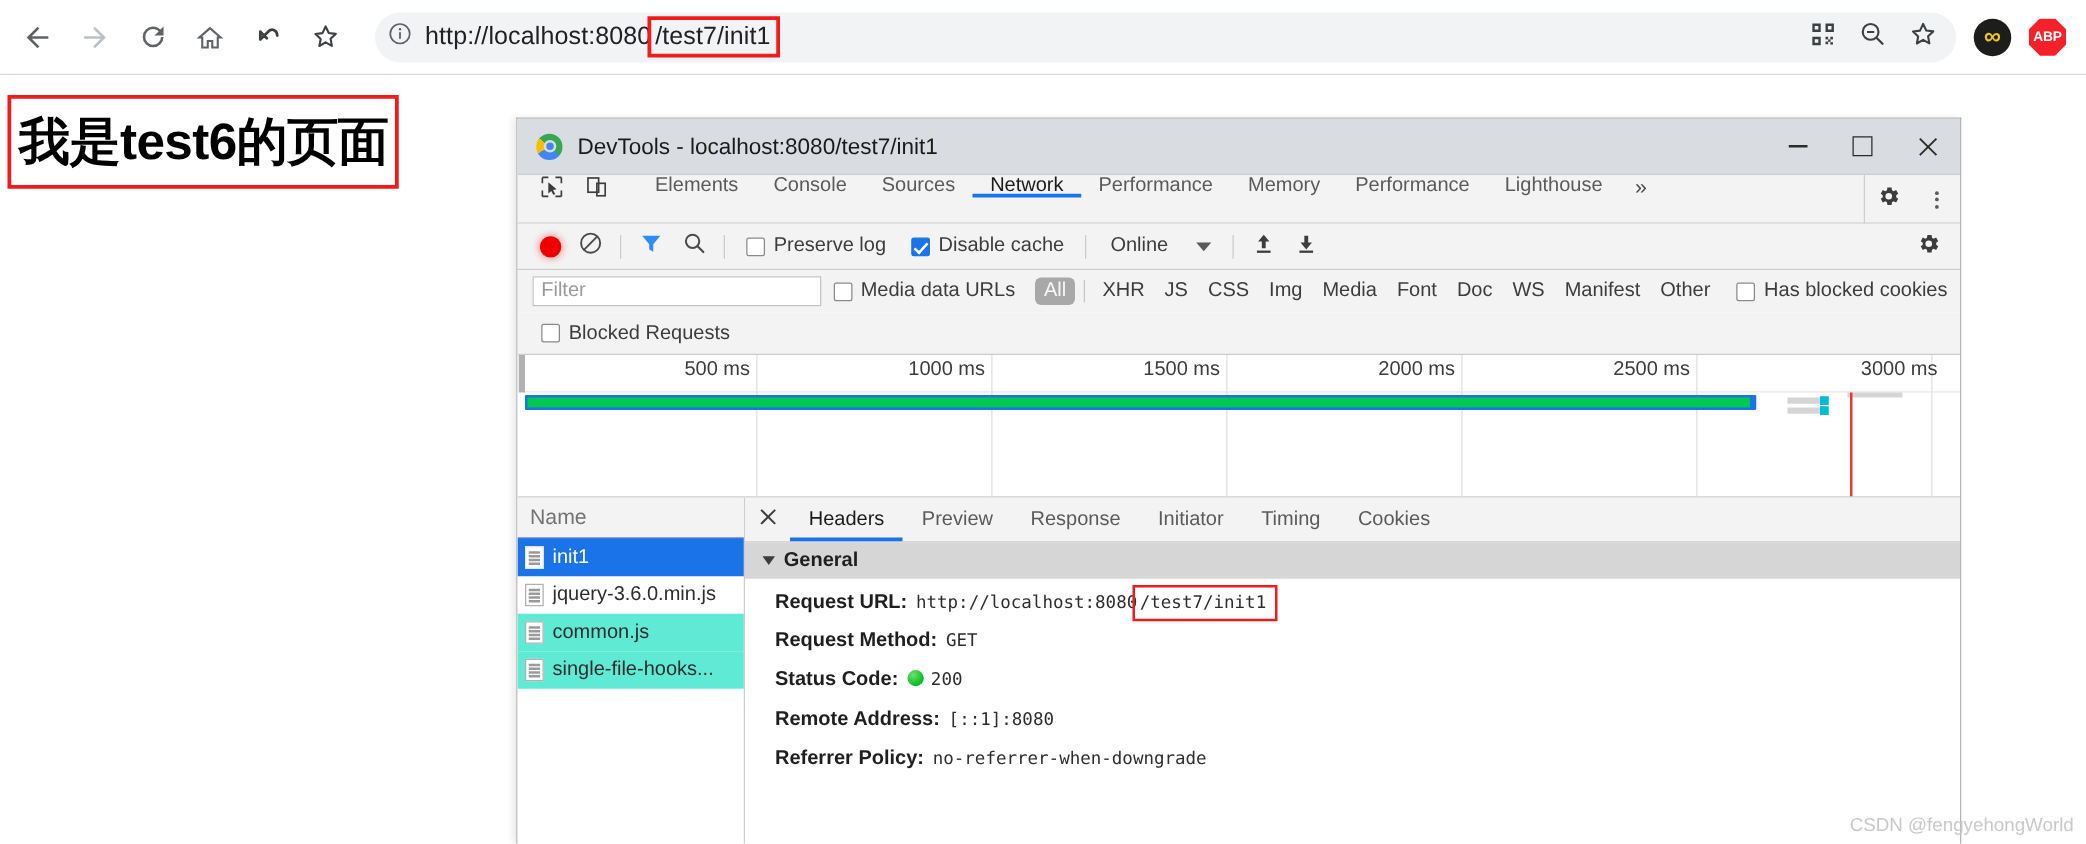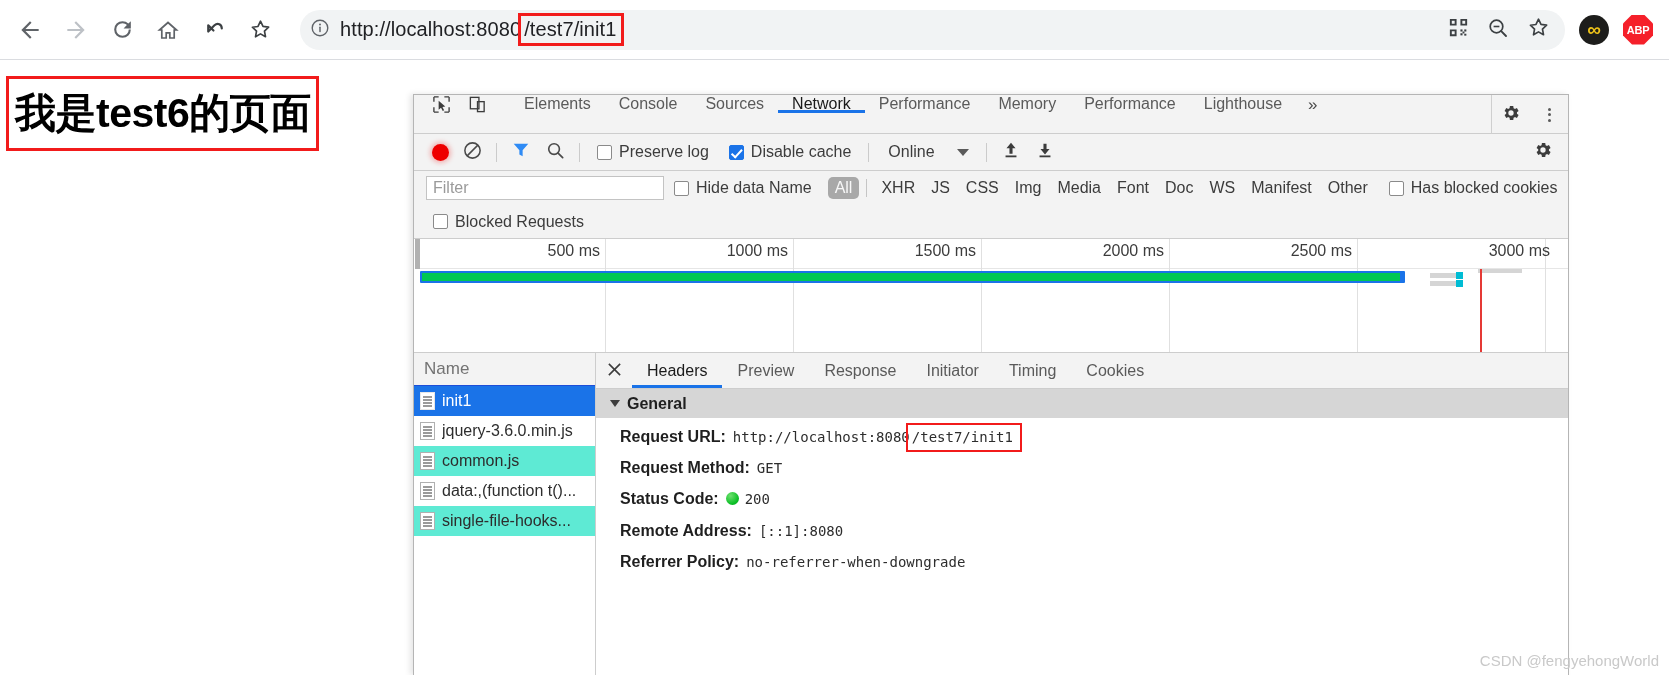--- a/index.html
+++ b/index.html
@@ -548,20 +548,36 @@
     <div class="ext-abp">ABP</div>
   </div>
 </div>
 
 <div class="page-heading">
   <span>我是test6的页面</span>
 </div>
 
 <div class="devtools">
 
+  <div class="dt-titlebar">
+    <div class="dt-logo"></div>
+    <div class="dt-title-text">DevTools - localhost:8080/test7/init1</div>
+    <div class="dt-wincontrols">
+      <div class="wc wc-min"></div>
+      <div class="wc wc-max"></div>
+      <div class="wc wc-close">
+        <span>
+          <svg width="19" height="19" viewBox="0 0 20 20">
+              <line x1="3" y1="3" x2="17" y2="17" stroke="#2b2b2b" stroke-width="1.6"></line>
+              <line x1="17" y1="3" x2="3" y2="17" stroke="#2b2b2b" stroke-width="1.6"></line>
+            </svg>
+        </span>
+      </div>
+    </div>
+  </div>
 
   <div class="dt-tabs">
     <div class="dt-tool-icon">
       <span>
         <svg width="19" height="19" viewBox="0 0 20 20">
             <path d="M2 2h5M2 2v5M18 2h-5M18 2v5M2 18h5M2 18v-5M18 18h-5M18 18v-5" stroke="#3c3c3c" stroke-width="1.4" fill="none"></path>
             <path d="M7 6l7 6-3 .6 1.8 3.4-1.5.8-1.8-3.4L7 15.6z" fill="#3c3c3c"></path>
           </svg>
       </span>
     </div>
@@ -672,21 +688,21 @@
             </svg>
         </span>
       </div>
     </div>
   </div>
 
   <div class="filter-row">
     <div class="filter-input">Filter</div>
     <div class="cb-label">
       <span class="checkbox"></span>
-      <span>Hide data Name</span>
+      <span>Media data URLs</span>
     </div>
     <div class="ftypes">
       <div class="ftype active">All</div>
       <div class="fsep"></div>
       <div class="ftype">XHR</div>
       <div class="ftype">JS</div>
       <div class="ftype">CSS</div>
       <div class="ftype">Img</div>
       <div class="ftype">Media</div>
       <div class="ftype">Font</div>
@@ -747,24 +763,20 @@
         <span class="doc-ico"></span>
         <span class="req-name">init1</span>
       </div>
       <div class="req-row">
         <span class="doc-ico"></span>
         <span class="req-name">jquery-3.6.0.min.js</span>
       </div>
       <div class="req-row odd">
         <span class="doc-ico"></span>
         <span class="req-name">common.js</span>
-      </div>
-      <div class="req-row">
-        <span class="doc-ico"></span>
-        <span class="req-name">data:,(function t()...</span>
       </div>
       <div class="req-row odd">
         <span class="doc-ico"></span>
         <span class="req-name">single-file-hooks...</span>
       </div>
     </div>
 
     <div class="details">
       <div class="det-tabs">
         <div class="det-close">

